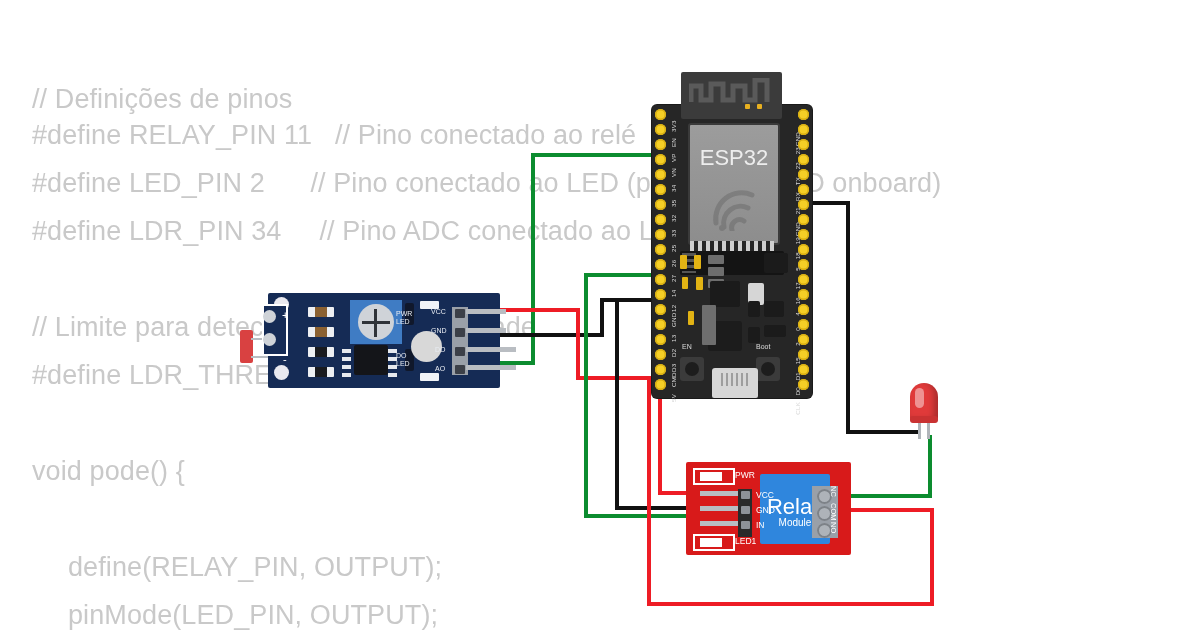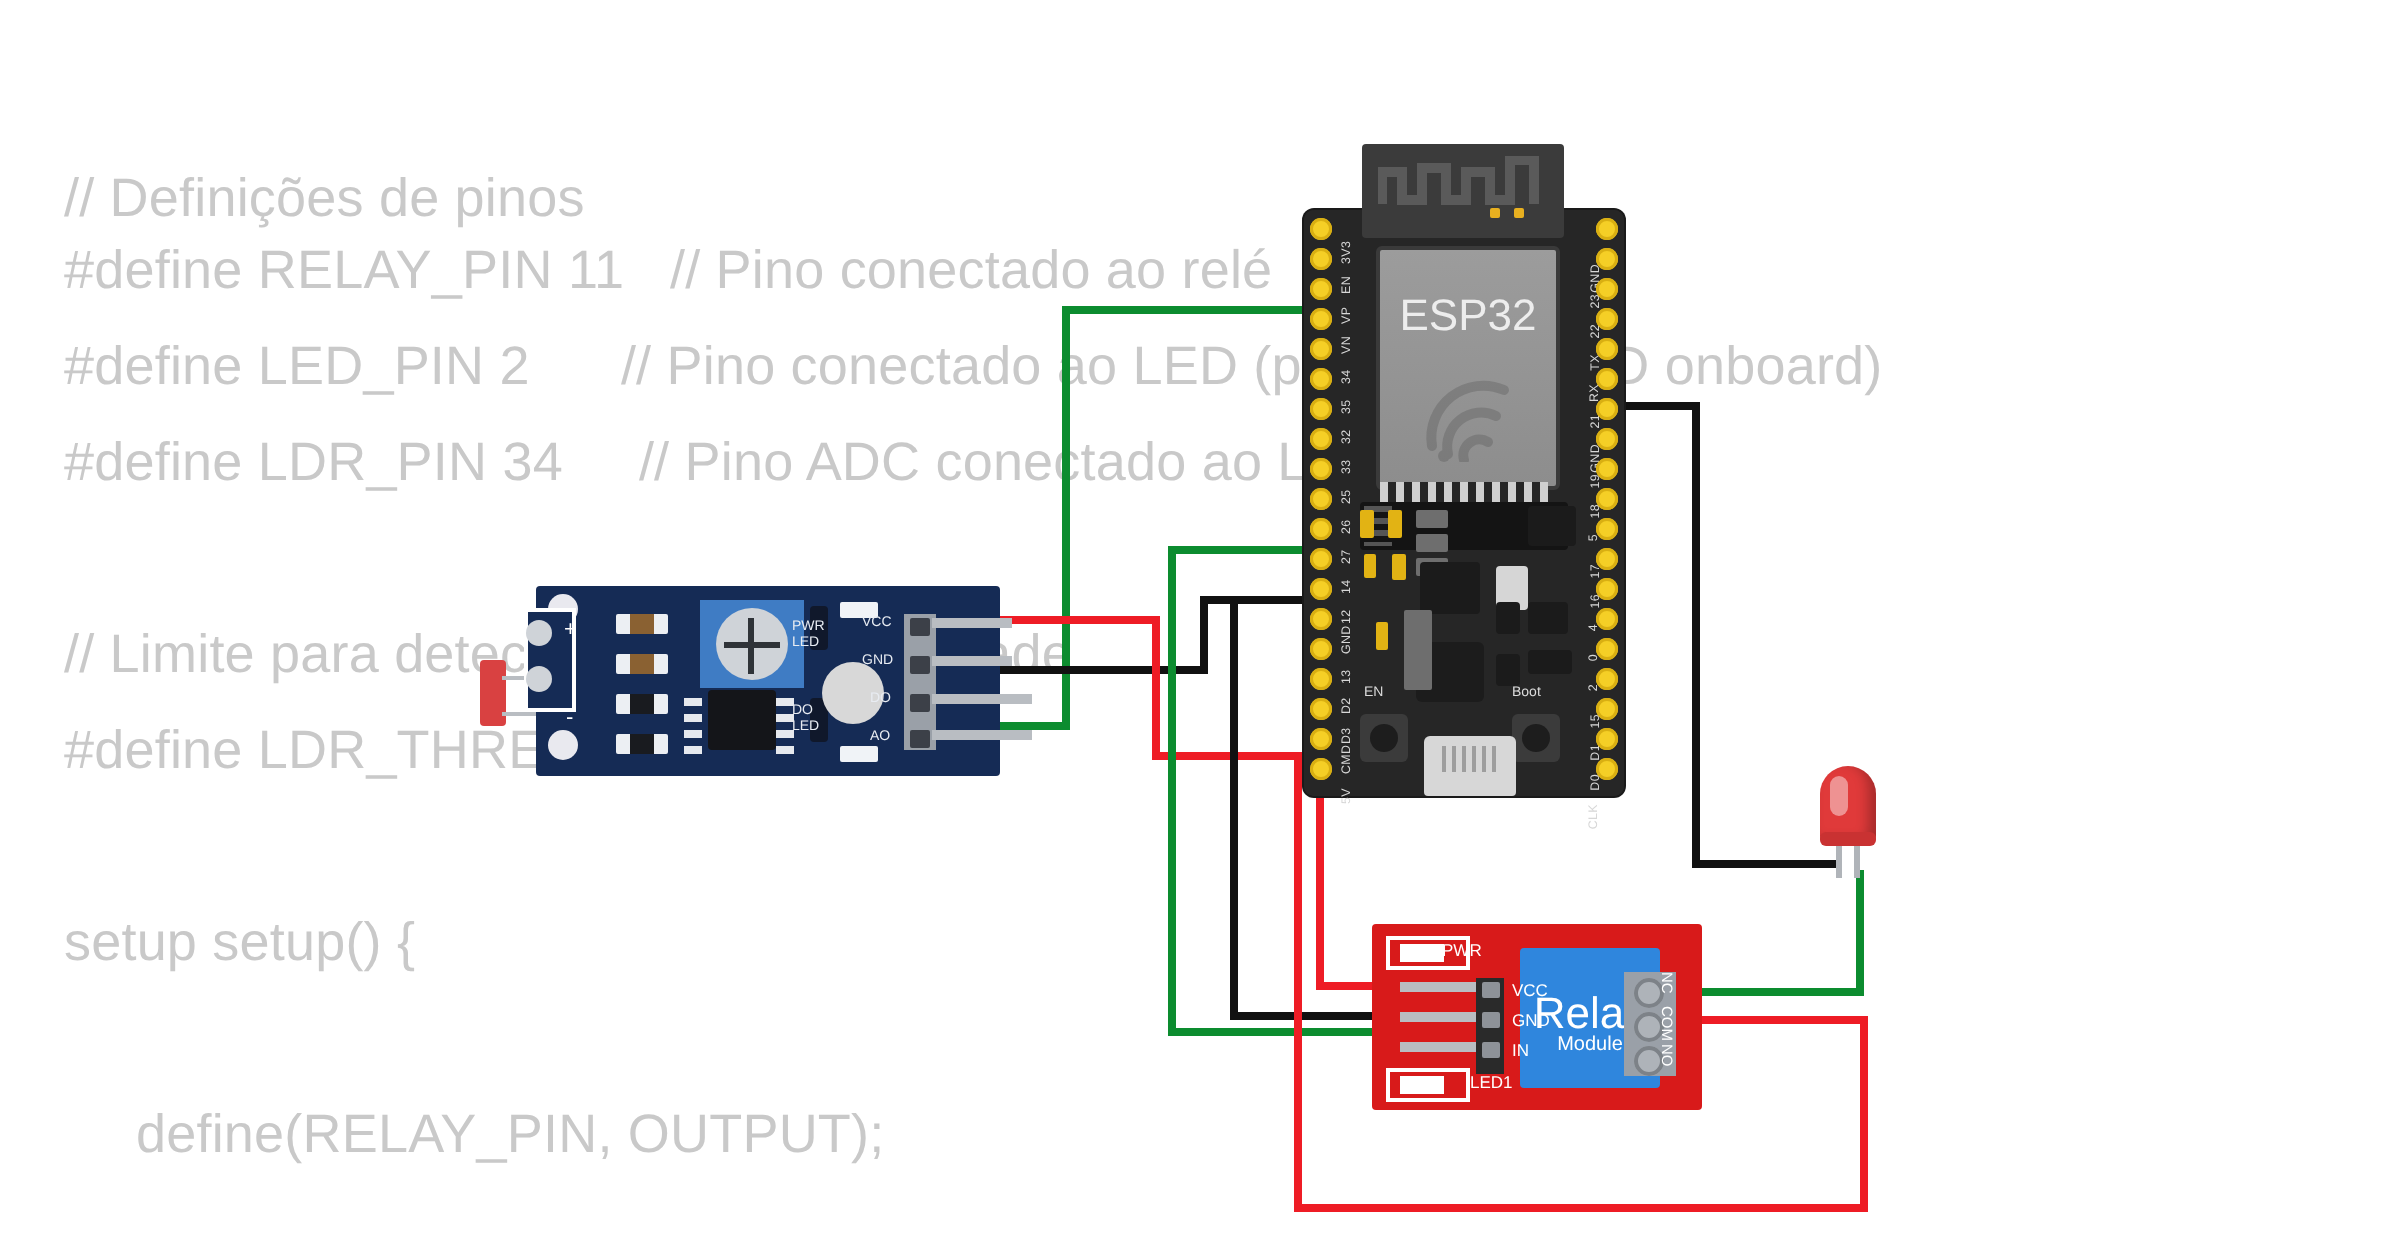--- a/index.html
+++ b/index.html
@@ -113,22 +113,23 @@
 
 <div id="stage">
 
   <div id="code">
     <div class="codeline" style="top:84px">// Definições de pinos</div>
     <div class="codeline" style="top:120px">#define RELAY_PIN 11   // Pino conectado ao relé</div>
     <div class="codeline" style="top:168px">#define LED_PIN 2      // Pino conectado ao LED (pode ser o LED onboard)</div>
     <div class="codeline" style="top:216px">#define LDR_PIN 34     // Pino ADC conectado ao LDR</div>
     <div class="codeline" style="top:312px">// Limite para detectar baixa luminosidade</div>
     <div class="codeline" style="top:360px">#define LDR_THRESHOLD 2000</div>
-    <div class="codeline" style="top:456px">setup setup() {</div>
+    <div class="codeline" style="top:456px">void pode() {</div>
     <div class="codeline" style="top:552px;left:68px">define(RELAY_PIN, OUTPUT);</div>
+    <div class="codeline" style="top:600px;left:68px">pinMode(LED_PIN, OUTPUT);</div>
   </div>
 
   <div id="diagram">
 
     <svg id="wires" viewBox="0 0 1200 630">
       <g fill="none" stroke-width="4" stroke-linecap="square" stroke-linejoin="miter">
 
         <path d="M500,363 L533,363 L533,155 L658,155" stroke="#0c8c2f"></path>
 
         <path d="M500,335 L602,335 L602,300 L658,300" stroke="#111111"></path>
@@ -354,21 +355,21 @@
 
     <span class="ldrlegw" style="left:466px;top:309px;width:40px;height:5px"></span>
     <span class="ldrlegw" style="left:466px;top:328px;width:40px;height:5px"></span>
     <span class="ldrlegw" style="left:466px;top:347px;width:50px;height:5px"></span>
     <span class="ldrlegw" style="left:466px;top:365px;width:50px;height:5px"></span>
 
     <div id="relay">
       <span class="ledbox" style="left:7px;top:6px">
           <i></i>
         </span>
-      <span class="rlbl" style="left:35px;top:8px">PWR</span>
+      <span class="rlbl" style="left:49px;top:8px">PWR</span>
       <span class="ledbox" style="left:7px;top:72px">
           <i></i>
         </span>
       <span class="rlbl" style="left:49px;top:74px">LED1</span>
 
       <div class="blue">
         <div class="rtitle">Relay</div>
         <div class="rsub">Module</div>
       </div>
 

